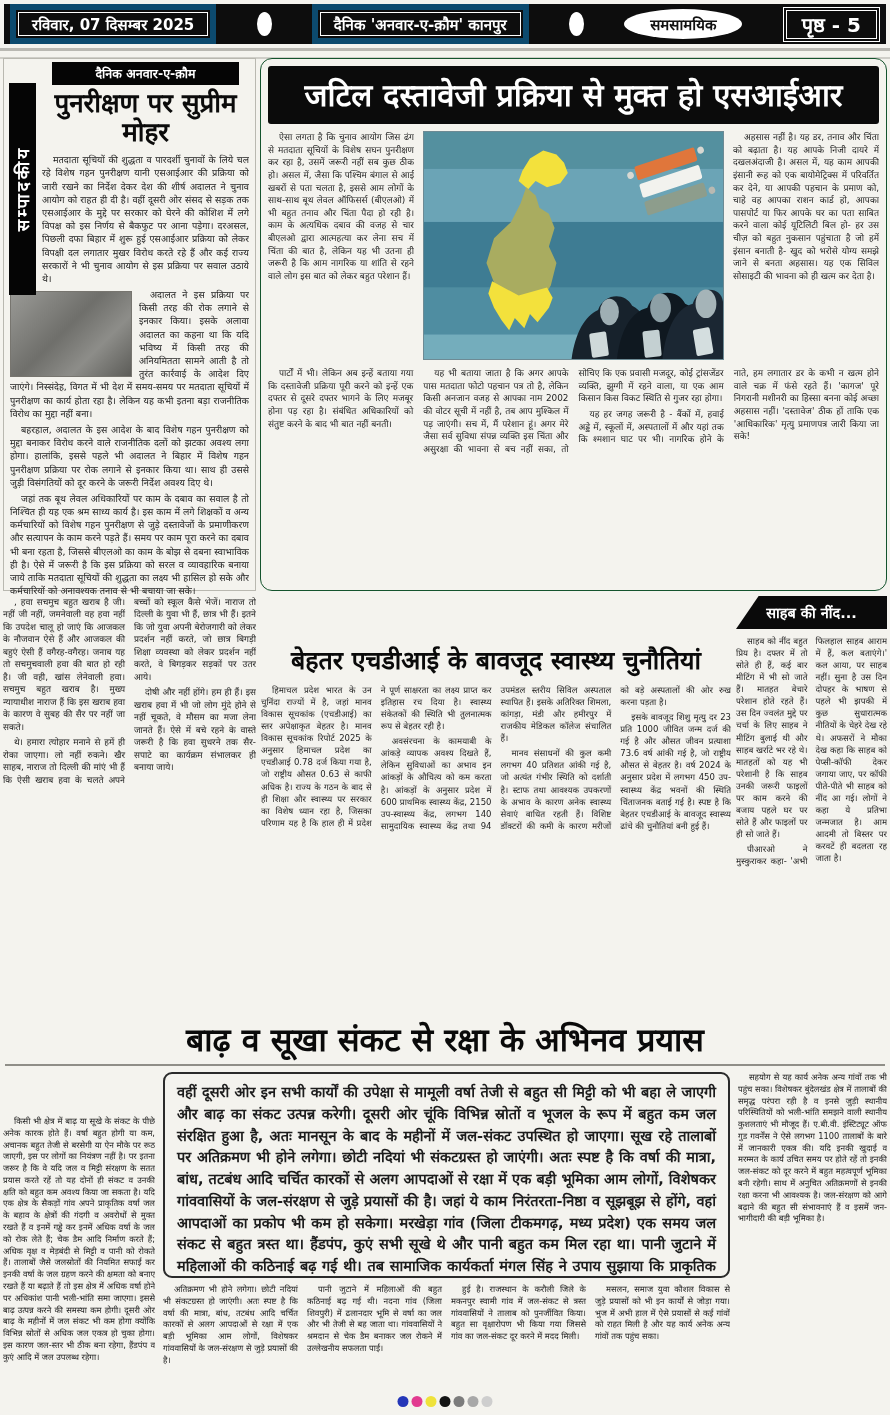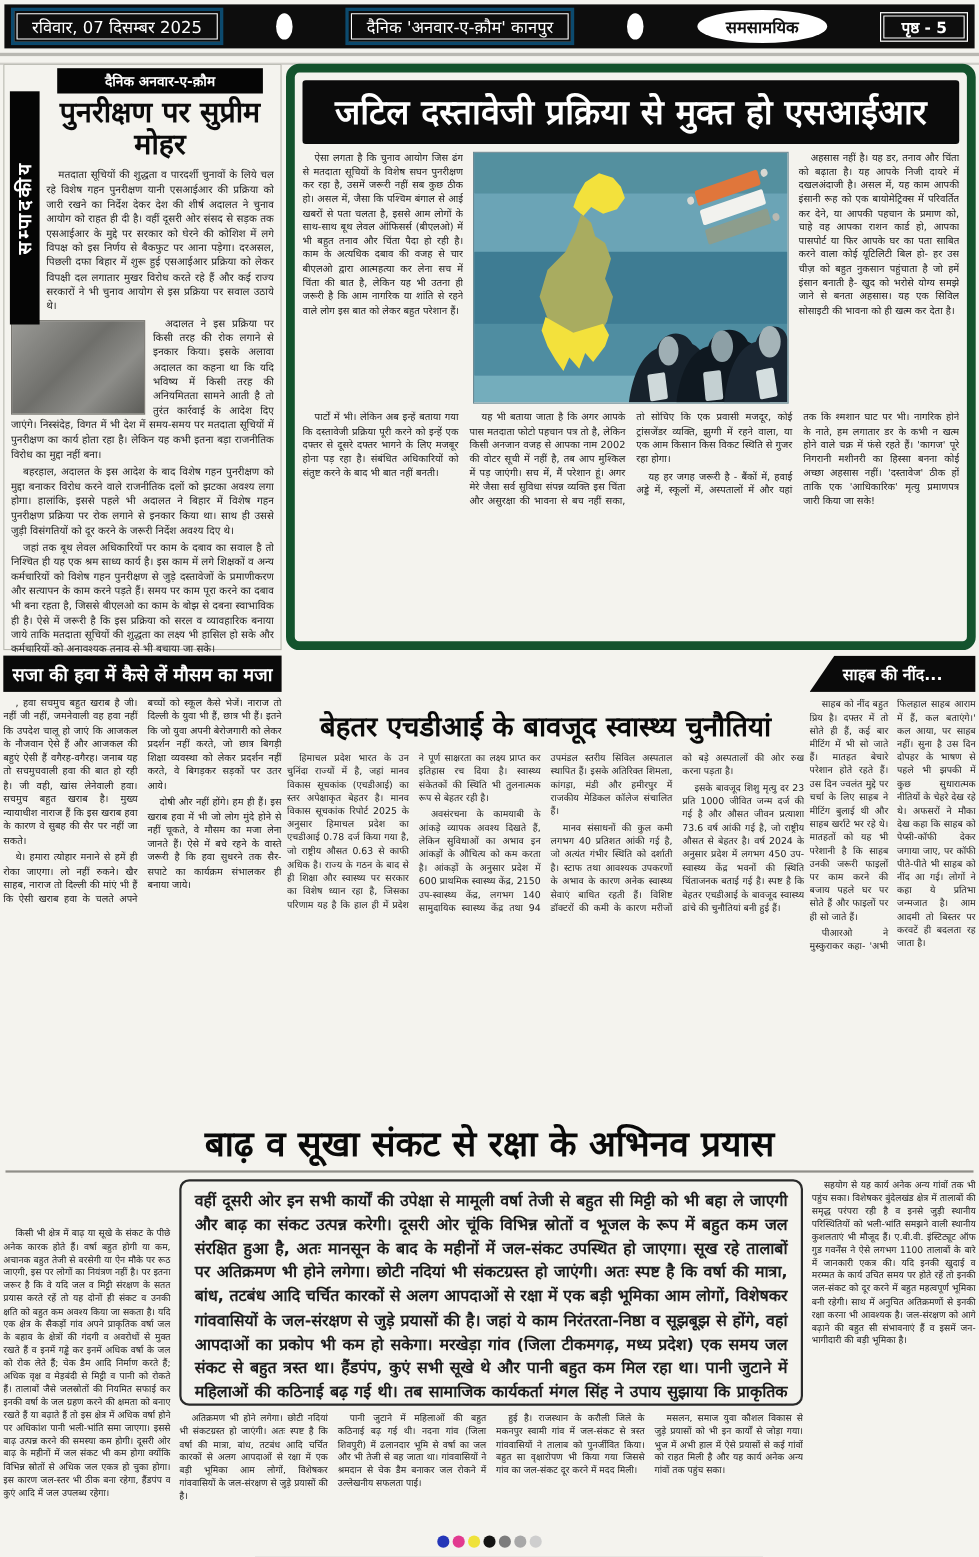--- a/index.html
+++ b/index.html
@@ -1,26 +1,26 @@
 <!DOCTYPE html>
 <html lang="hi"><head>
 <meta charset="utf-8">
 <style>
   html,body{margin:0;padding:0;background:#dcdbd6;}
   .page{position:relative;width:890px;height:1415px;margin:0 auto;background:#f4f3ee;
         font-family:"DejaVu Sans","Liberation Sans",sans-serif;color:#1d1d1d;overflow:hidden;}
   
   .masthead{position:absolute;left:4px;top:4px;right:4px;height:40px;background:#0d0d0d;
             display:flex;align-items:center;justify-content:space-between;padding:0 6px;box-sizing:border-box;}
-  .mh-box{border:3px solid #0c4a6e;color:#fff;font-weight:normal;white-space:nowrap;
+  .mh-box{border:6px solid #0c4a6e;color:#fff;font-weight:bold;white-space:nowrap;
           padding:4px 16px;font-size:15px;box-shadow:inset 0 0 0 2px #0d0d0d,inset 0 0 0 3px #fff;}
   .mh-dot{width:15px;height:24px;background:#fff;border-radius:50%;}
   .mh-badge{background:#fff;color:#111;font-weight:bold;font-size:15px;border-radius:50%;
             padding:5px 26px;white-space:nowrap;}
-  .mh-page{border:1px solid #fff;color:#fff;font-weight:bold;font-size:14px;padding:3px 18px;
+  .mh-page{border:1px solid #fff;color:#fff;font-weight:bold;font-size:20px;padding:3px 18px;
            box-shadow:inset 0 0 0 2px #0d0d0d,inset 0 0 0 3px #fff;white-space:nowrap;}
   .top-rule{position:absolute;left:0;right:0;top:48px;height:6px;border-top:3px solid #b9b8b2;border-bottom:2px solid #cfcec8;}
   
   .bodytxt{ text-align:justify;line-height:1.42;overflow:hidden;}
   .bodytxt p{margin:0 0 3px;text-indent:11px;}
   
   .editorial{position:absolute;left:3px;top:58px;width:253px;height:533px;box-sizing:border-box;
              border:1px solid #b9b8b0;padding:3px 6px;background:#f4f3ee;}
   .ed-strip{position:absolute;left:5px;top:24px;width:27px;height:212px;background:#050505;
             display:flex;align-items:center;justify-content:center;}
@@ -30,21 +30,21 @@
   .ed-kicker{background:#050505;color:#fff;font-weight:bold;font-size:12.5px;text-align:center;
              padding:3px 0;margin:0 10px 4px;}
   .ed-head{font-size:26px;font-weight:bold;text-align:center;line-height:1.1;margin:2px 0 7px;color:#0b0b0b;}
   .ed-body1{font-size:9.3px;}
   .ed-photo{float:left;width:120px;height:84px;margin:3px 7px 3px 0;
             background:linear-gradient(135deg,#9a9a96 0%,#6f6f6b 45%,#8d8d89 70%,#5c5c58 100%);
             border:1px solid #77756f;}
   .ed-body2{font-size:9.3px;}
   
   .lead{position:absolute;left:260px;top:58px;width:627px;height:533px;box-sizing:border-box;
-        border:8px solid #14532d;border-radius:12px;padding:7px;background:#f4f3ee;}
+        border:1px solid #14532d;border-radius:12px;padding:7px;background:#f4f3ee;}
   .lead-bar{background:#0b0b0b;color:#fff;font-weight:bold;font-size:31px;text-align:center;
             padding:7px 0 9px;border-radius:3px;}
   .lead-row{display:flex;gap:9px;margin-top:7px;height:229px;}
   .lead-col{flex:0 0 146px;font-size:8.9px;}
   .lead-img{flex:1;position:relative;border:1px solid #6d8a94;overflow:hidden;}
   .lead-img svg{display:block;width:100%;height:100%;}
   .lead-cols{margin-top:7px;height:266px;column-count:4;column-gap:10px;font-size:8.9px;}
   
   .weather{position:absolute;left:3px;top:596px;width:253px;height:402px;box-sizing:border-box;}
   .weather-bar{background:#0a0a0a;color:#fff;font-weight:bold;font-size:16.5px;text-align:center;
@@ -152,21 +152,20 @@
       </div>
     </div>
     <div class="bodytxt lead-cols">
         <p>पार्टों में भी। लेकिन अब इन्हें बताया गया कि दस्तावेजी प्रक्रिया पूरी करने को इन्हें एक दफ्तर से दूसरे दफ्तर भागने के लिए मजबूर होना पड़ रहा है। संबंधित अधिकारियों को संतुष्ट करने के बाद भी बात नहीं बनती।</p>
         <p>यह भी बताया जाता है कि अगर आपके पास मतदाता फोटो पहचान पत्र तो है, लेकिन किसी अनजान वजह से आपका नाम 2002 की वोटर सूची में नहीं है, तब आप मुश्किल में पड़ जाएंगी। सच में, मैं परेशान हूं। अगर मेरे जैसा सर्व सुविधा संपन्न व्यक्ति इस चिंता और असुरक्षा की भावना से बच नहीं सका, तो सोचिए कि एक प्रवासी मजदूर, कोई ट्रांसजेंडर व्यक्ति, झुग्गी में रहने वाला, या एक आम किसान किस विकट स्थिति से गुजर रहा होगा।</p>
         <p>यह हर जगह जरूरी है - बैंकों में, हवाई अड्डे में, स्कूलों में, अस्पतालों में और यहां तक कि श्मशान घाट पर भी। नागरिक होने के नाते, हम लगातार डर के कभी न खत्म होने वाले चक्र में फंसे रहते हैं। 'कागज' पूरे निगरानी मशीनरी का हिस्सा बनना कोई अच्छा अहसास नहीं। 'दस्तावेज' ठीक हों ताकि एक 'आधिकारिक' मृत्यु प्रमाणपत्र जारी किया जा सके!</p>
       </div>
   </div>
 
   <div class="weather">
-    <div class="weather-bar">सजा की हवा में कैसे लें मौसम का मजा</div>
     <div class="bodytxt weather-body">
         <p>, हवा सचमुच बहुत खराब है जी। नहीं जी नहीं, जमनेवाली वह हवा नहीं कि उपदेश चालू हो जाएं कि आजकल के नौजवान ऐसे हैं और आजकल की बहुएं ऐसी हैं वगैरह-वगैरह। जनाब यह तो सचमुचवाली हवा की बात हो रही है। जी वही, खांस लेनेवाली हवा। सचमुच बहुत खराब है। मुख्य न्यायाधीश नाराज हैं कि इस खराब हवा के कारण वे सुबह की सैर पर नहीं जा सकते।</p>
         <p>थे। हमारा त्योहार मनाने से हमें ही रोका जाएगा। लो नहीं रुकने। खैर साहब, नाराज तो दिल्ली की मांएं भी हैं कि ऐसी खराब हवा के चलते अपने बच्चों को स्कूल कैसे भेजें। नाराज तो दिल्ली के युवा भी हैं, छात्र भी हैं। इतने कि जो युवा अपनी बेरोजगारी को लेकर प्रदर्शन नहीं करते, जो छात्र बिगड़ी शिक्षा व्यवस्था को लेकर प्रदर्शन नहीं करते, वे बिगड़कर सड़कों पर उतर आये।</p>
         <p>दोषी और नहीं होंगे। हम ही हैं। इस खराब हवा में भी जो लोग मुंदे होने से नहीं चूकते, वे मौसम का मजा लेना जानते हैं। ऐसे में बचे रहने के वास्ते जरूरी है कि हवा सुधरने तक सैर-सपाटे का कार्यक्रम संभालकर ही बनाया जाये।</p>
       </div>
   </div>
 
   <div class="health">
     <div class="health-head">बेहतर एचडीआई के बावजूद स्वास्थ्य चुनौतियां</div>
     <div class="bodytxt health-body">

